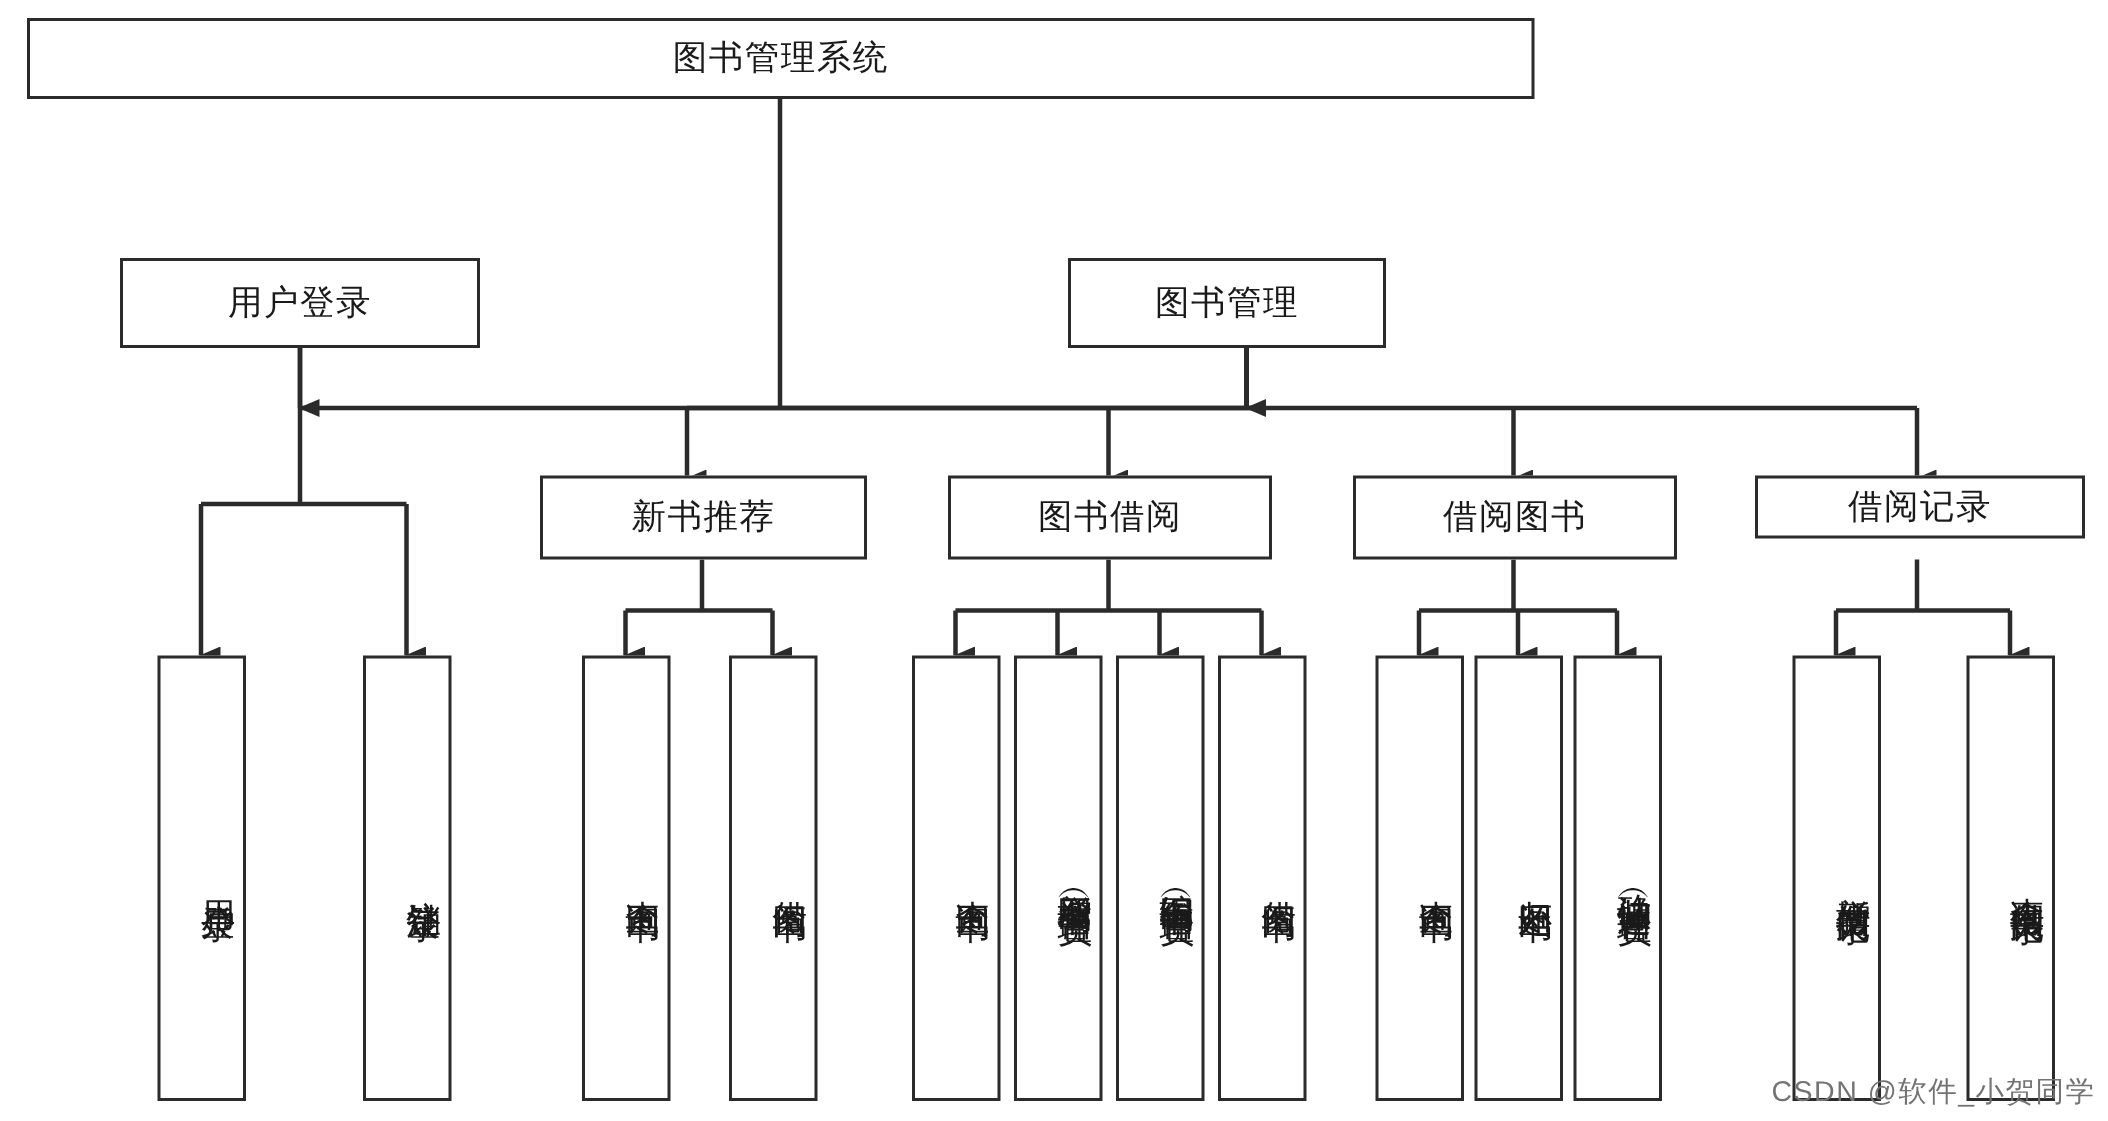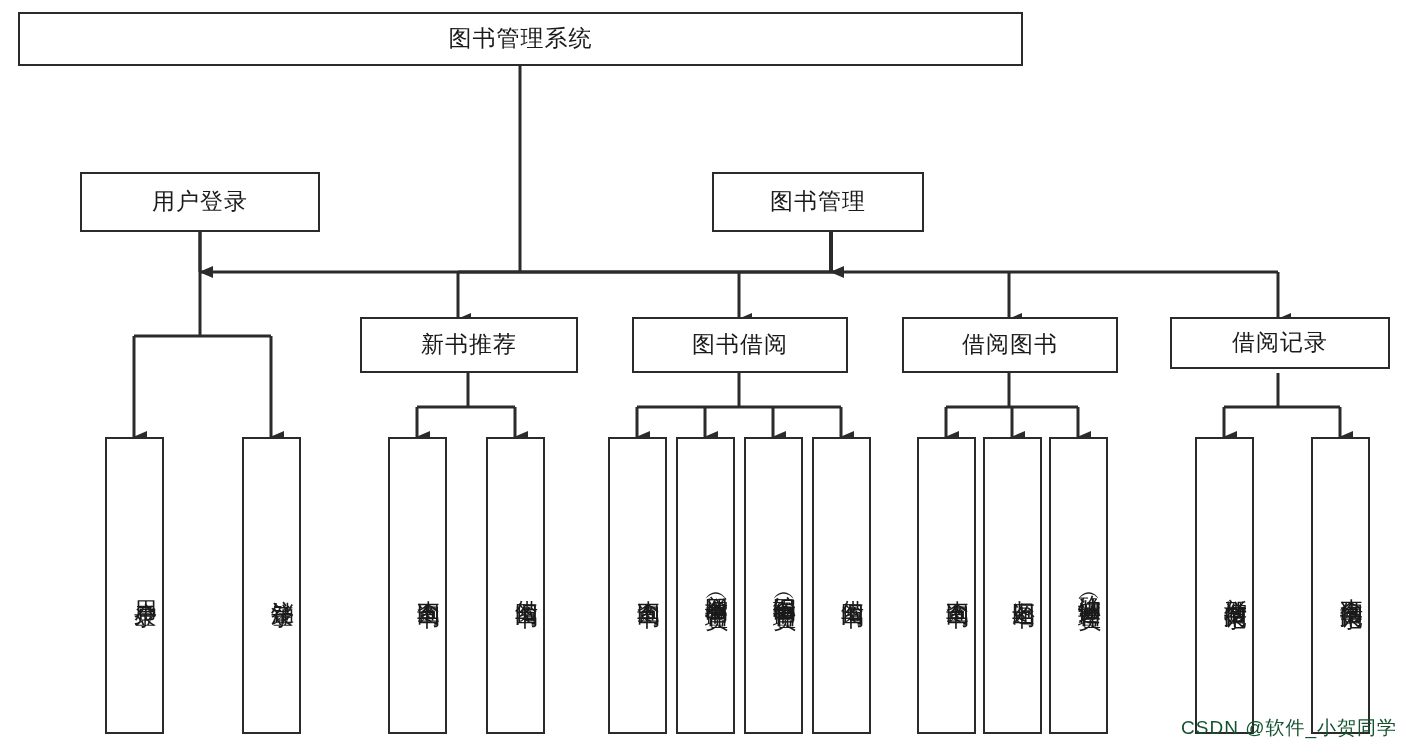--- a/index.html
+++ b/index.html
@@ -59,21 +59,21 @@
     top: 0;
     width: 1405px;
     height: 747px;
     pointer-events: none;
   }
   .watermark {
     position: absolute;
     right: 8px;
     bottom: 6px;
     font-size: 19px;
-    color: #14532d;
+    color: #737373;
     letter-spacing: 1px;
     white-space: nowrap;
   }
 </style>
 </head>
 <body>
 
 <div id="canvas">
 
   <svg class="links" viewBox="0 0 1405 747">
@@ -151,21 +151,21 @@
 
   <div class="node h" style="left:632px; top:317px; width:216px; height:56px;">
     <span>图书借阅</span>
   </div>
   <div class="node h" style="left:360px; top:317px; width:218px; height:56px;">
     <span>新书推荐</span>
   </div>
   <div class="node h" style="left:902px; top:317px; width:216px; height:56px;">
     <span>借阅图书</span>
   </div>
-  <div class="node h" style="left:1170px; top:317px; width:220px; height:52px;">
+  <div class="node h" style="left:1170px; top:317px; width:220px; height:42px;">
     <span>借阅记录</span>
   </div>
 
   <div class="node v" style="left:105px; top:437px; width:59px; height:297px;">
     <span class="vtext">用户登录</span>
   </div>
   <div class="node v" style="left:242px; top:437px; width:59px; height:297px;">
     <span class="vtext">注销登录</span>
   </div>
 

